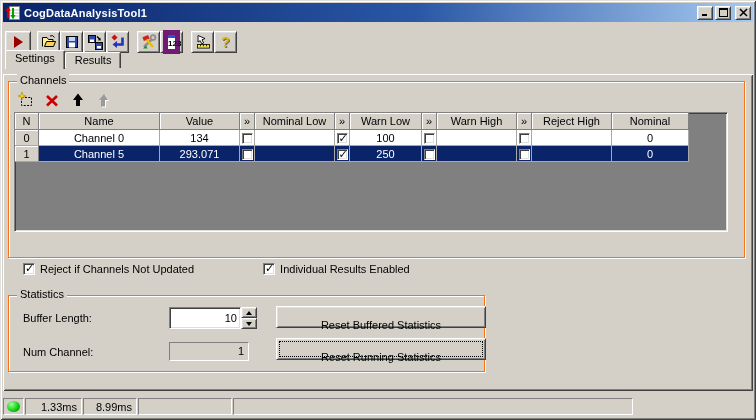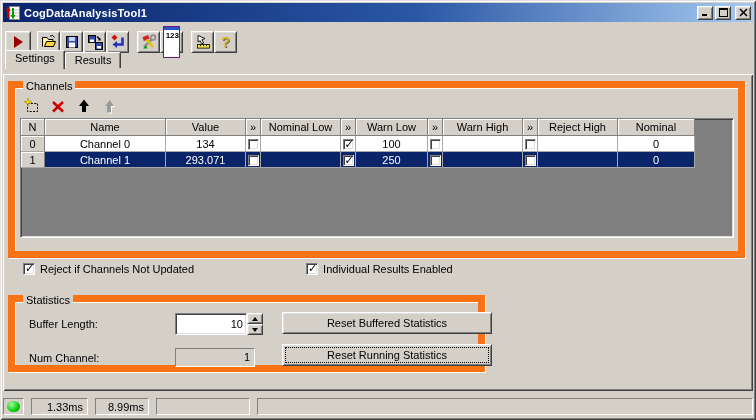--- a/index.html
+++ b/index.html
@@ -25,38 +25,38 @@
   .tbtn { width:16px; height:14px; display:flex; align-items:center; justify-content:center; }
   .tbtn + .tbtn { margin-left:2px; }
   .tbtn.closegap { margin-left:4px; }
 
   
   .toolbar { position:absolute; left:3px; top:23px; width:750px; height:32px;
     display:flex; align-items:flex-end; padding:0 0 2px 2px; }
   .tb { width:23px; height:22px; display:flex; align-items:center; justify-content:center; }
   .tb.run { width:26px; }
   .gap6 { margin-left:6px; } .gap8 { margin-left:8px; }
-  .num-icon { width:17px; height:32px; background:#fff; border:1px solid #701a75; position:relative;
+  .num-icon { width:17px; height:24px; background:#fff; border:5px solid #701a75; position:relative;
     font-size:8px; font-weight:bold; text-align:right; line-height:15px; letter-spacing:0; }
   .num-icon i { position:absolute; left:0; top:0; right:0; height:3px; background:#2A57C8; }
   .num-icon b { position:relative; top:1px; font-style:normal; }
   .help-glyph { font-size:14px; font-weight:bold; color:#D8B400; text-shadow:1px 1px 0 #707070; }
 
   
   .tabstrip { position:absolute; left:5px; top:50px; height:19px; display:flex; align-items:flex-start; z-index:3; }
   .tab { padding:1px 9px 0 9px; border:1px solid; border-bottom:none;
     border-color:#FFFFFF #404040 #D4D0C8 #FFFFFF; border-radius:2px 2px 0 0; background:#D4D0C8; }
   .tab.active { height:19px; z-index:4; box-shadow: inset -1px 0 0 #808080; }
   .tab.inactive { height:16px; margin-top:2px; box-shadow: inset -1px 0 0 #808080; }
 
   .tabbody { position:absolute; left:3px; top:74px; width:750px; height:317px; background:#D4D0C8;
     box-shadow: inset 1px 1px 0 #FFFFFF, inset -1px -1px 0 #404040,
                 inset 2px 2px 0 #D4D0C8, inset -2px -2px 0 #808080; }
 
-  .groupbox { position:absolute; border:7px solid #f97316;
+  .groupbox { position:absolute; border:1px solid #f97316;
     box-shadow: inset 1px 1px 0 #FFFFFF, 1px 1px 0 #FFFFFF; }
   .groupbox > .legend { position:absolute; top:-8px; left:8px; background:#D4D0C8; padding:0 3px; }
 
   .gb-channels { left:5px; top:7px; width:737px; height:177px; }
   .mini-toolbar { position:absolute; left:9px; top:10px; display:flex; gap:10px; }
   .mini-btn { width:16px; height:16px; display:flex; align-items:center; justify-content:center; }
 
   .grid-viewport { position:absolute; left:5px; top:30px; width:714px; height:120px;
     background:#808080; overflow:hidden; }
   table.grid { border-collapse:separate; border-spacing:0; table-layout:fixed; width:674px; }
@@ -75,42 +75,42 @@
     border:1px solid; border-color:#808080 #FFFFFF #FFFFFF #808080;
     box-shadow: inset 1px 1px 0 #404040, inset -1px -1px 0 #DFDFDF; vertical-align:middle; }
   .cb.checked::after { content:"✓"; position:absolute; left:1px; top:-2px;
     font-size:11px; font-weight:bold; color:#000; }
   td .cb { width:11px; height:11px; }
 
   .note { position:absolute; left:7px; top:154px; }
 
   .optrow { position:absolute; top:189px; left:20px; display:flex; }
   .opt { display:flex; align-items:center; gap:5px; }
-  .opt.second { margin-left:112px;justify-content:space-between; }
+  .opt.second { margin-left:69px;justify-content:space-between; }
 
   .gb-stats { left:5px; top:221px; width:477px; height:77px; }
   .lbl-buffer { position:absolute; left:14px; top:16px; }
   .lbl-num { position:absolute; left:14px; top:50px; }
   .spinbox { position:absolute; left:160px; top:11px; width:100px; height:22px; display:flex; }
   .spinbox input { width:72px; height:22px; background:#fff; text-align:right; padding-right:3px;
     font:11px "Liberation Sans",sans-serif; outline:none;
     border:1px solid; border-color:#808080 #FFFFFF #FFFFFF #808080;
     box-shadow: inset 1px 1px 0 #404040, inset -1px -1px 0 #DFDFDF; }
   .spincol { width:16px; height:22px; display:flex; flex-direction:column; }
   .spinbtn { flex:1; display:flex; align-items:center; justify-content:center; }
   .arr-up { width:0; height:0; border-left:3px solid transparent; border-right:3px solid transparent; border-bottom:4px solid #000; }
   .arr-dn { width:0; height:0; border-left:3px solid transparent; border-right:3px solid transparent; border-top:4px solid #000; }
   .numfield { position:absolute; left:160px; top:46px; width:80px; height:19px; background:#D4D0C8;
     text-align:right; padding:2px 4px 0 0; }
-  .btn { position:absolute; left:267px; width:210px; height:22px; text-align:center; padding-top:4px; }
+  .btn { position:absolute; left:267px; width:210px; height:22px; text-align:center; padding-top:12px; }
   .btn.b1 { top:10px; } .btn.b2 { top:42px; outline:1px dotted #000; outline-offset:-4px; }
 
   
-  .statusbar { position:absolute; left:3px; top:396px; width:750px; height:21px;
-    display:flex; gap:7px; padding-top:2px; }
+  .statusbar { position:absolute; left:3px; top:396px; width:630px; height:21px;
+    display:flex; gap:1px; padding-top:2px; }
   .sp { height:17px; background:#D4D0C8; display:flex; align-items:center; }
   .sp.time { justify-content:flex-end; padding-right:4px; }
   .sp.p0 { width:21px; justify-content:center; }
   .sp.p1 { width:57px; } .sp.p2 { width:54px; } .sp.p3 { width:94px; } .sp.p4 { flex:1; }
   .dot { width:13px; height:11px; border-radius:50%;
     background:radial-gradient(circle at 35% 30%, #9CFF9C, #00C800 65%, #008000); }
 </style>
 </head>
 <body>
 
@@ -296,21 +296,21 @@
             <td><span class="cb checked"></span></td>
             <td>100</td>
             <td><span class="cb"></span></td>
             <td></td>
             <td><span class="cb"></span></td>
             <td></td>
             <td>0</td>
           </tr>
           <tr class="selected">
             <td class="rowhead">1</td>
-            <td>Channel 1</td>
+            <td>Channel 5</td>
             <td>293.071</td>
             <td><span class="cb"></span></td>
             <td></td>
             <td><span class="cb checked"></span></td>
             <td>250</td>
             <td><span class="cb"></span></td>
             <td></td>
             <td><span class="cb"></span></td>
             <td></td>
             <td>0</td>

